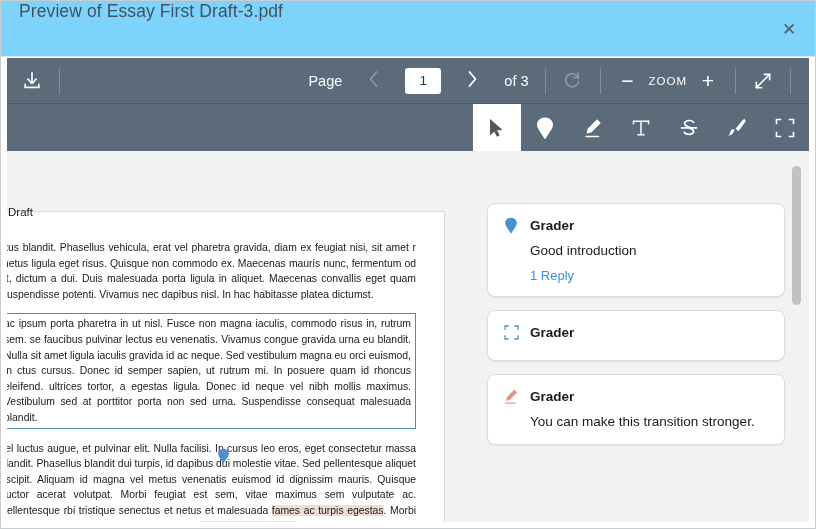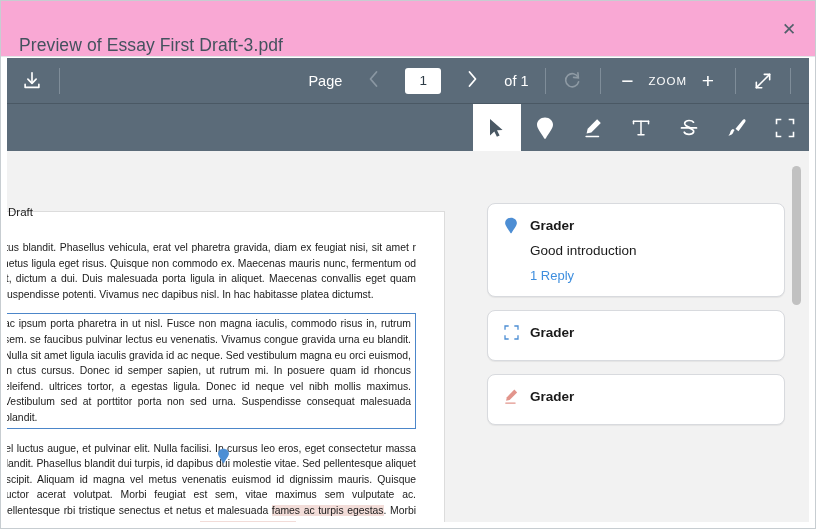--- a/index.html
+++ b/index.html
@@ -21,24 +21,24 @@
     background: #ffffff;
     box-sizing: border-box;
     border: 1px solid #c7cdd1;
     overflow: hidden;
   }
 
   
   .pv-header {
     position: relative;
     height: 56px;
-    background: #f9a8d4;
+    background: #7dd3fc;
     border-bottom: 1px solid #e3e6e8;
     display: flex;
-    align-items: flex-end;
+    align-items: flex-start;
     box-sizing: border-box;
   }
   .pv-title {
     font-size: 17.5px;
     color: #44525e;
     margin-left: 18px;
     letter-spacing: 0.1px;
     white-space: nowrap;
   }
   .pv-close {
@@ -335,21 +335,21 @@
         <svg width="11" height="18" viewBox="0 0 11 18" fill="none" stroke="#8a97a2" stroke-width="1.8" stroke-linecap="round" stroke-linejoin="round">
             <polyline points="8.5,2 2.5,9 8.5,16"></polyline>
           </svg>
       </button>
       <input class="page-input" type="text" value="1" style="">
       <button class="chev">
         <svg width="11" height="18" viewBox="0 0 11 18" fill="none" stroke="#ffffff" stroke-width="1.8" stroke-linecap="round" stroke-linejoin="round">
             <polyline points="2.5,2 8.5,9 2.5,16"></polyline>
           </svg>
       </button>
-      <span class="tb-label">of 1</span>
+      <span class="tb-label">of 3</span>
     </div>
 
     <div class="tb-sep"></div>
 
     <button class="tb-btn">
       <svg width="21" height="21" viewBox="0 0 24 24" fill="none" stroke="#8e9aa4" stroke-width="1.8" stroke-linecap="round">
         <path d="M18.5 8.5 A7.5 7.5 0 1 0 19 13.5"></path>
         <polyline points="18.2,3.2 18.7,9.0 13.2,8.4" fill="none"></polyline>
       </svg>
     </button>
@@ -487,20 +487,21 @@
       <div class="comment-card">
         <div class="cc-head">
           <span class="cc-icon">
             <svg width="18" height="19" viewBox="0 0 24 24" fill="none">
               <path d="M16.5 2.8 L20.2 6.5 L10.2 16.6 L5.4 17.7 L6.5 12.9 Z" fill="#e2958c"></path>
               <line x1="5" y1="20.8" x2="17.5" y2="20.8" stroke="#e2958c" stroke-width="1.6" stroke-linecap="round"></line>
             </svg>
           </span>
           <span class="cc-author">Grader</span>
         </div>
+        <div class="cc-text">You can make this transition stronger.</div>
       </div>
     </div>
 
     <div class="v-scroll">
       <div class="v-scroll-thumb"></div>
     </div>
   </div>
 
   <div class="bottom-strip"></div>
 </div>

